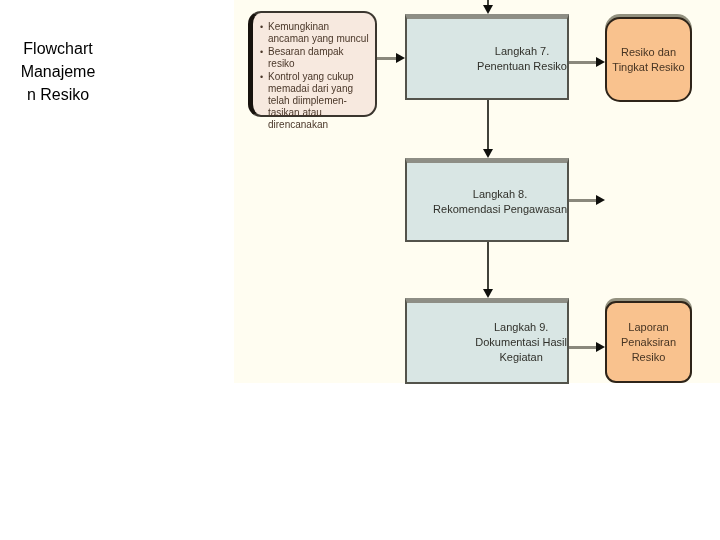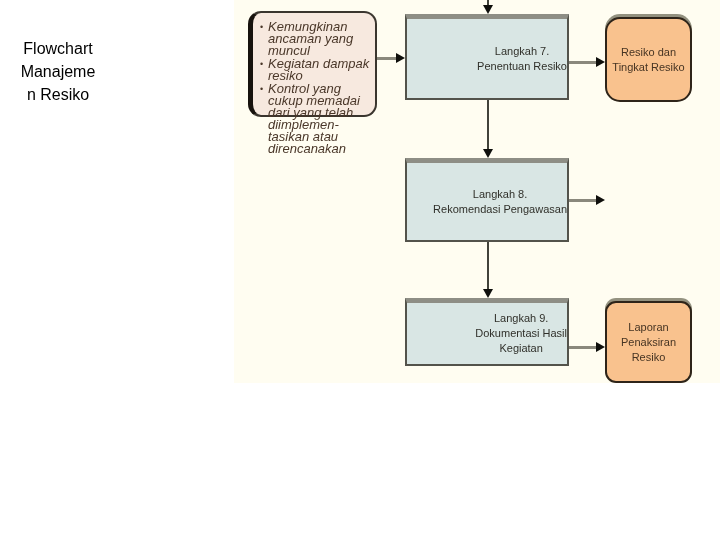--- a/index.html
+++ b/index.html
@@ -38,42 +38,42 @@
     border-left: 5px solid #17120d;
     border-radius: 13px;
     padding: 8px 5px 4px 7px;
   }
   .bullet-row { display: flex; margin-bottom: 1px; }
   .bullet-marker {
     flex: 0 0 8px;
     font-size: 9px; line-height: 12px; color: #4a3729;
   }
   .bullet-text {
-    font-size: 13px; line-height: 12px; color: #4a3729; font-style: italic;
+    font-size: 10px; line-height: 12px; color: #4a3729;
   }
 
   
   .step-box {
     position: absolute;
     left: 171px; width: 164px;
     box-sizing: border-box;
     background: #d9e6e4;
     border: 2px solid #53534b;
     border-top: 5px solid #8e8e85;
     display: flex; align-items: center; justify-content: flex-end;
   }
   .step-box .label {
     text-align: center;
     font-size: 11px; line-height: 15px;
     color: #30302a;
     white-space: pre-line;
   }
   .step-1 { top: 14px;  height: 86px; }
   .step-2 { top: 158px; height: 84px; padding-left: 16px; }
-  .step-3 { top: 298px; height: 68px; padding-left: 39px; }
+  .step-3 { top: 298px; height: 86px; padding-left: 39px; }
 
   
   .output-box {
     position: absolute;
     left: 371px; width: 87px;
     box-sizing: border-box;
     background: #f9c28e;
     border: 2px solid #2e2419;
     border-radius: 15px;
     box-shadow: 0 -3px 0 #93917f;
@@ -116,21 +116,21 @@
 
   <div class="panel">
 
     <div class="input-box">
       <div class="bullet-row">
         <span class="bullet-marker">•</span>
         <span class="bullet-text">Kemungkinan ancaman yang muncul</span>
       </div>
       <div class="bullet-row">
         <span class="bullet-marker">•</span>
-        <span class="bullet-text">Kegiatan dampak resiko</span>
+        <span class="bullet-text">Besaran dampak resiko</span>
       </div>
       <div class="bullet-row">
         <span class="bullet-marker">•</span>
         <span class="bullet-text">Kontrol yang cukup memadai dari yang telah diimplemen-tasikan atau direncanakan</span>
       </div>
     </div>
 
     <div class="step-box step-1">
       <span class="label">Langkah 7.
 Penentuan Resiko</span>

